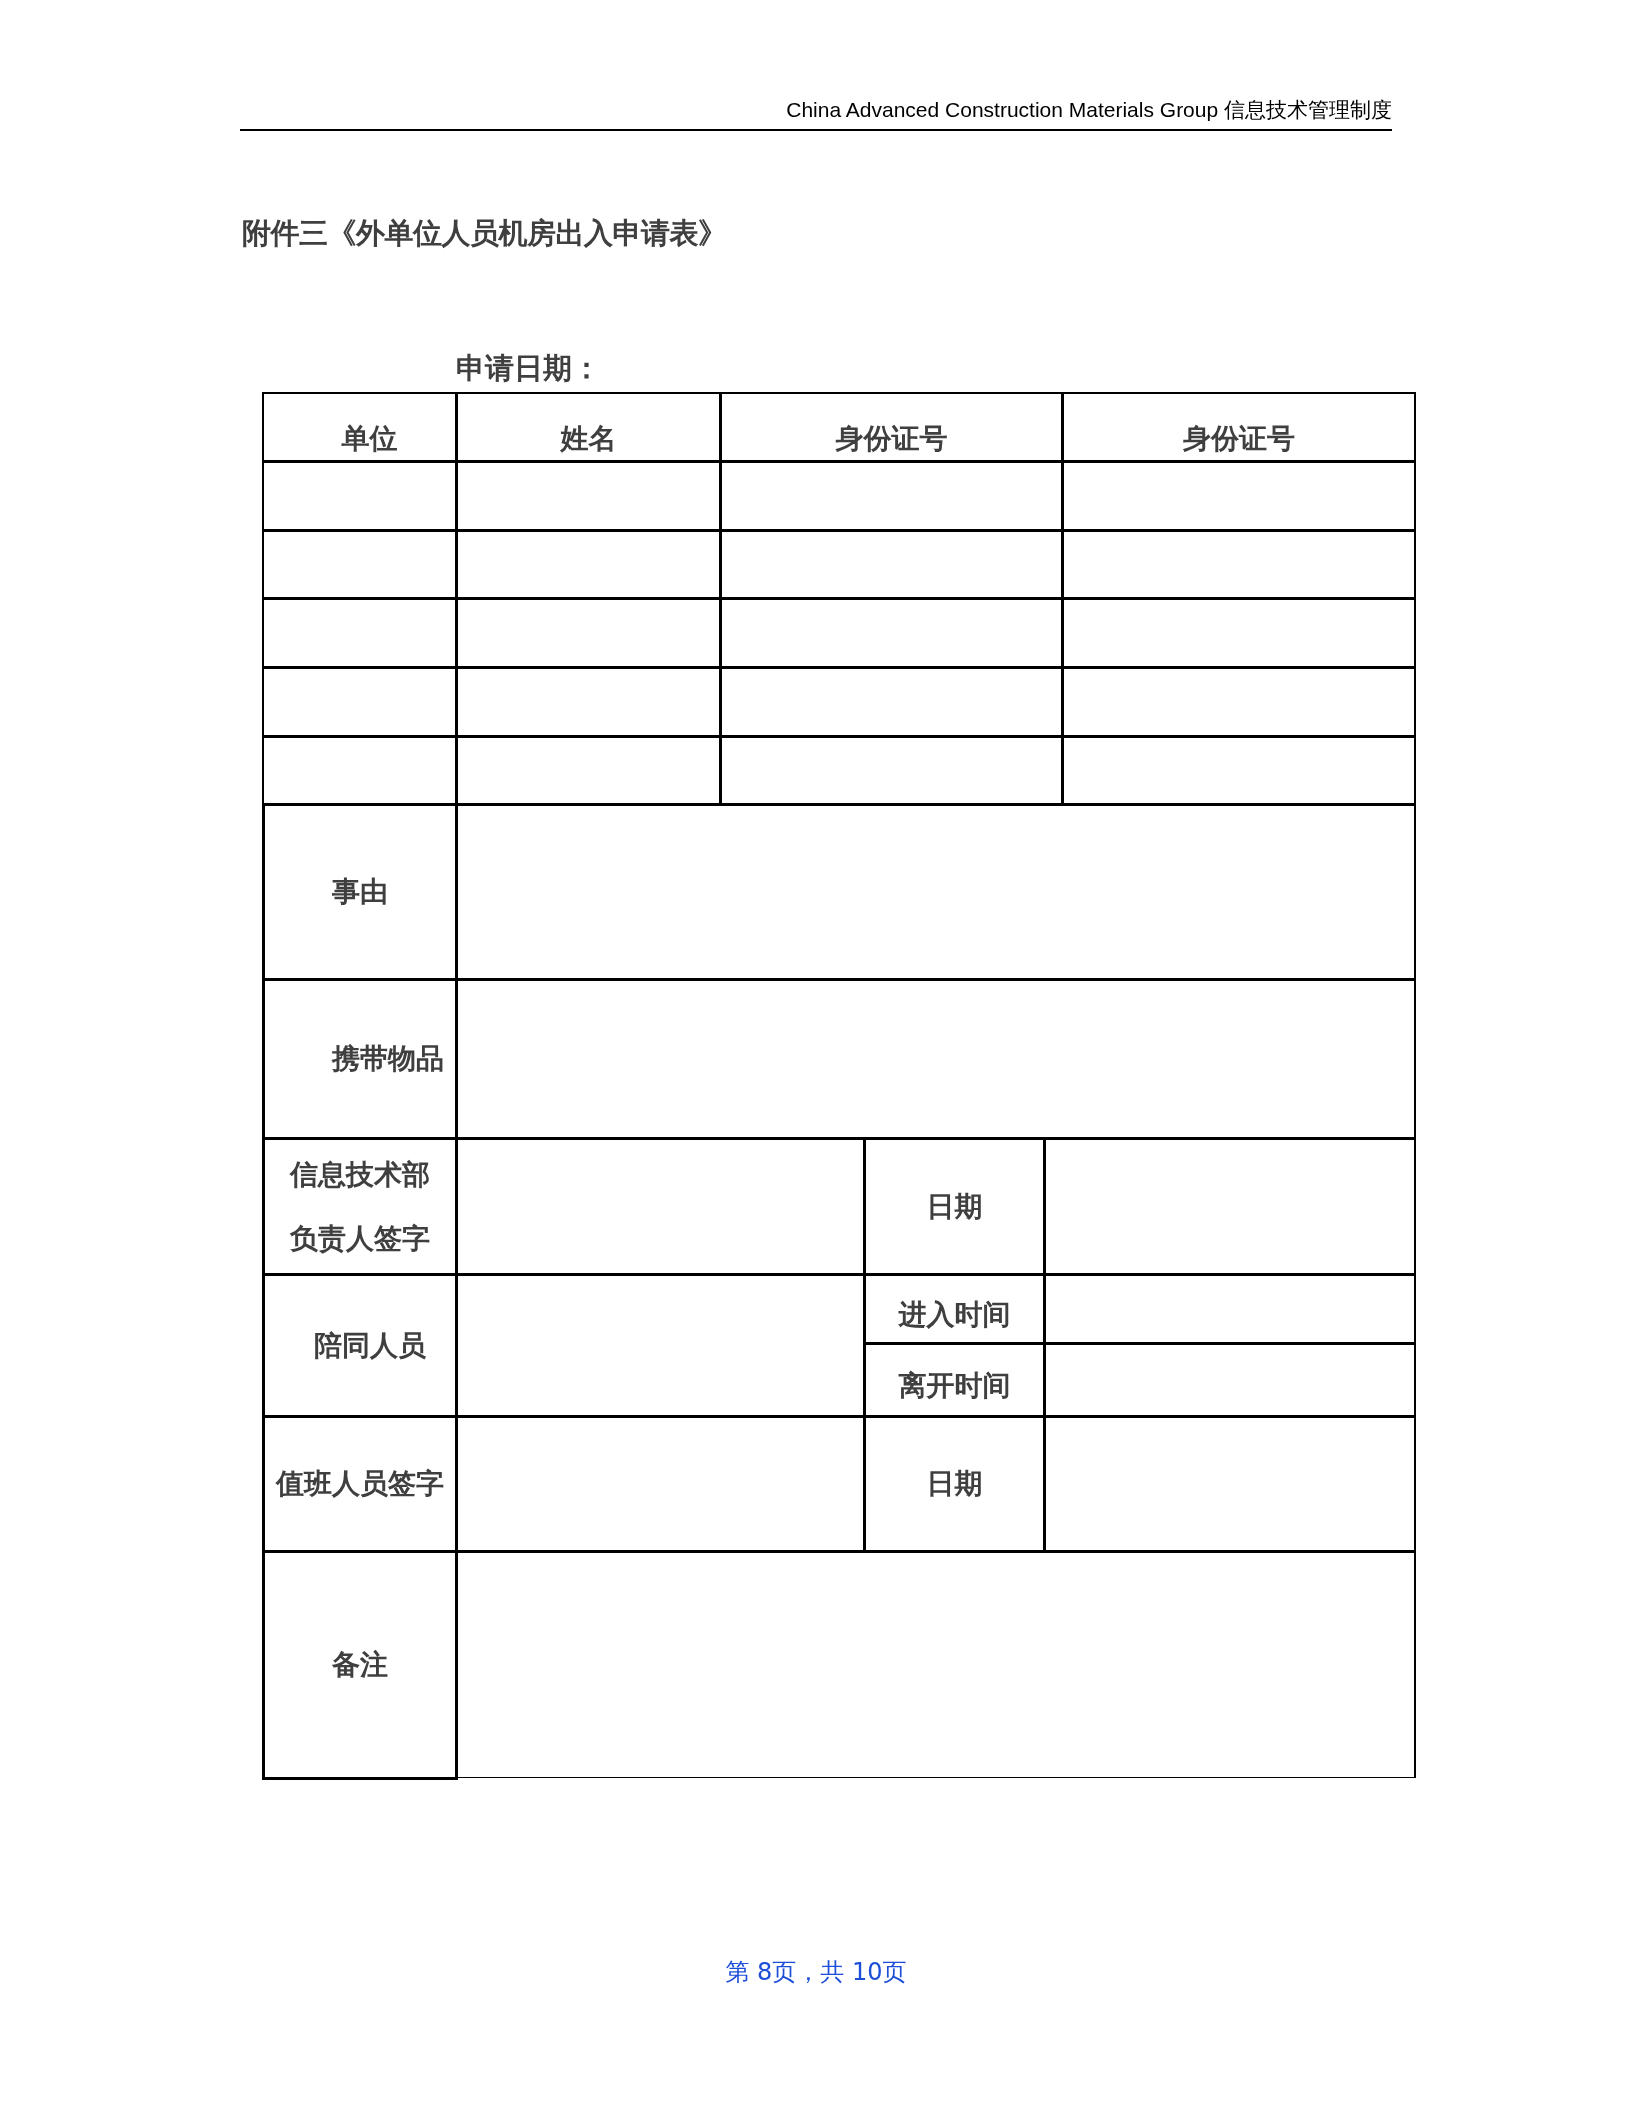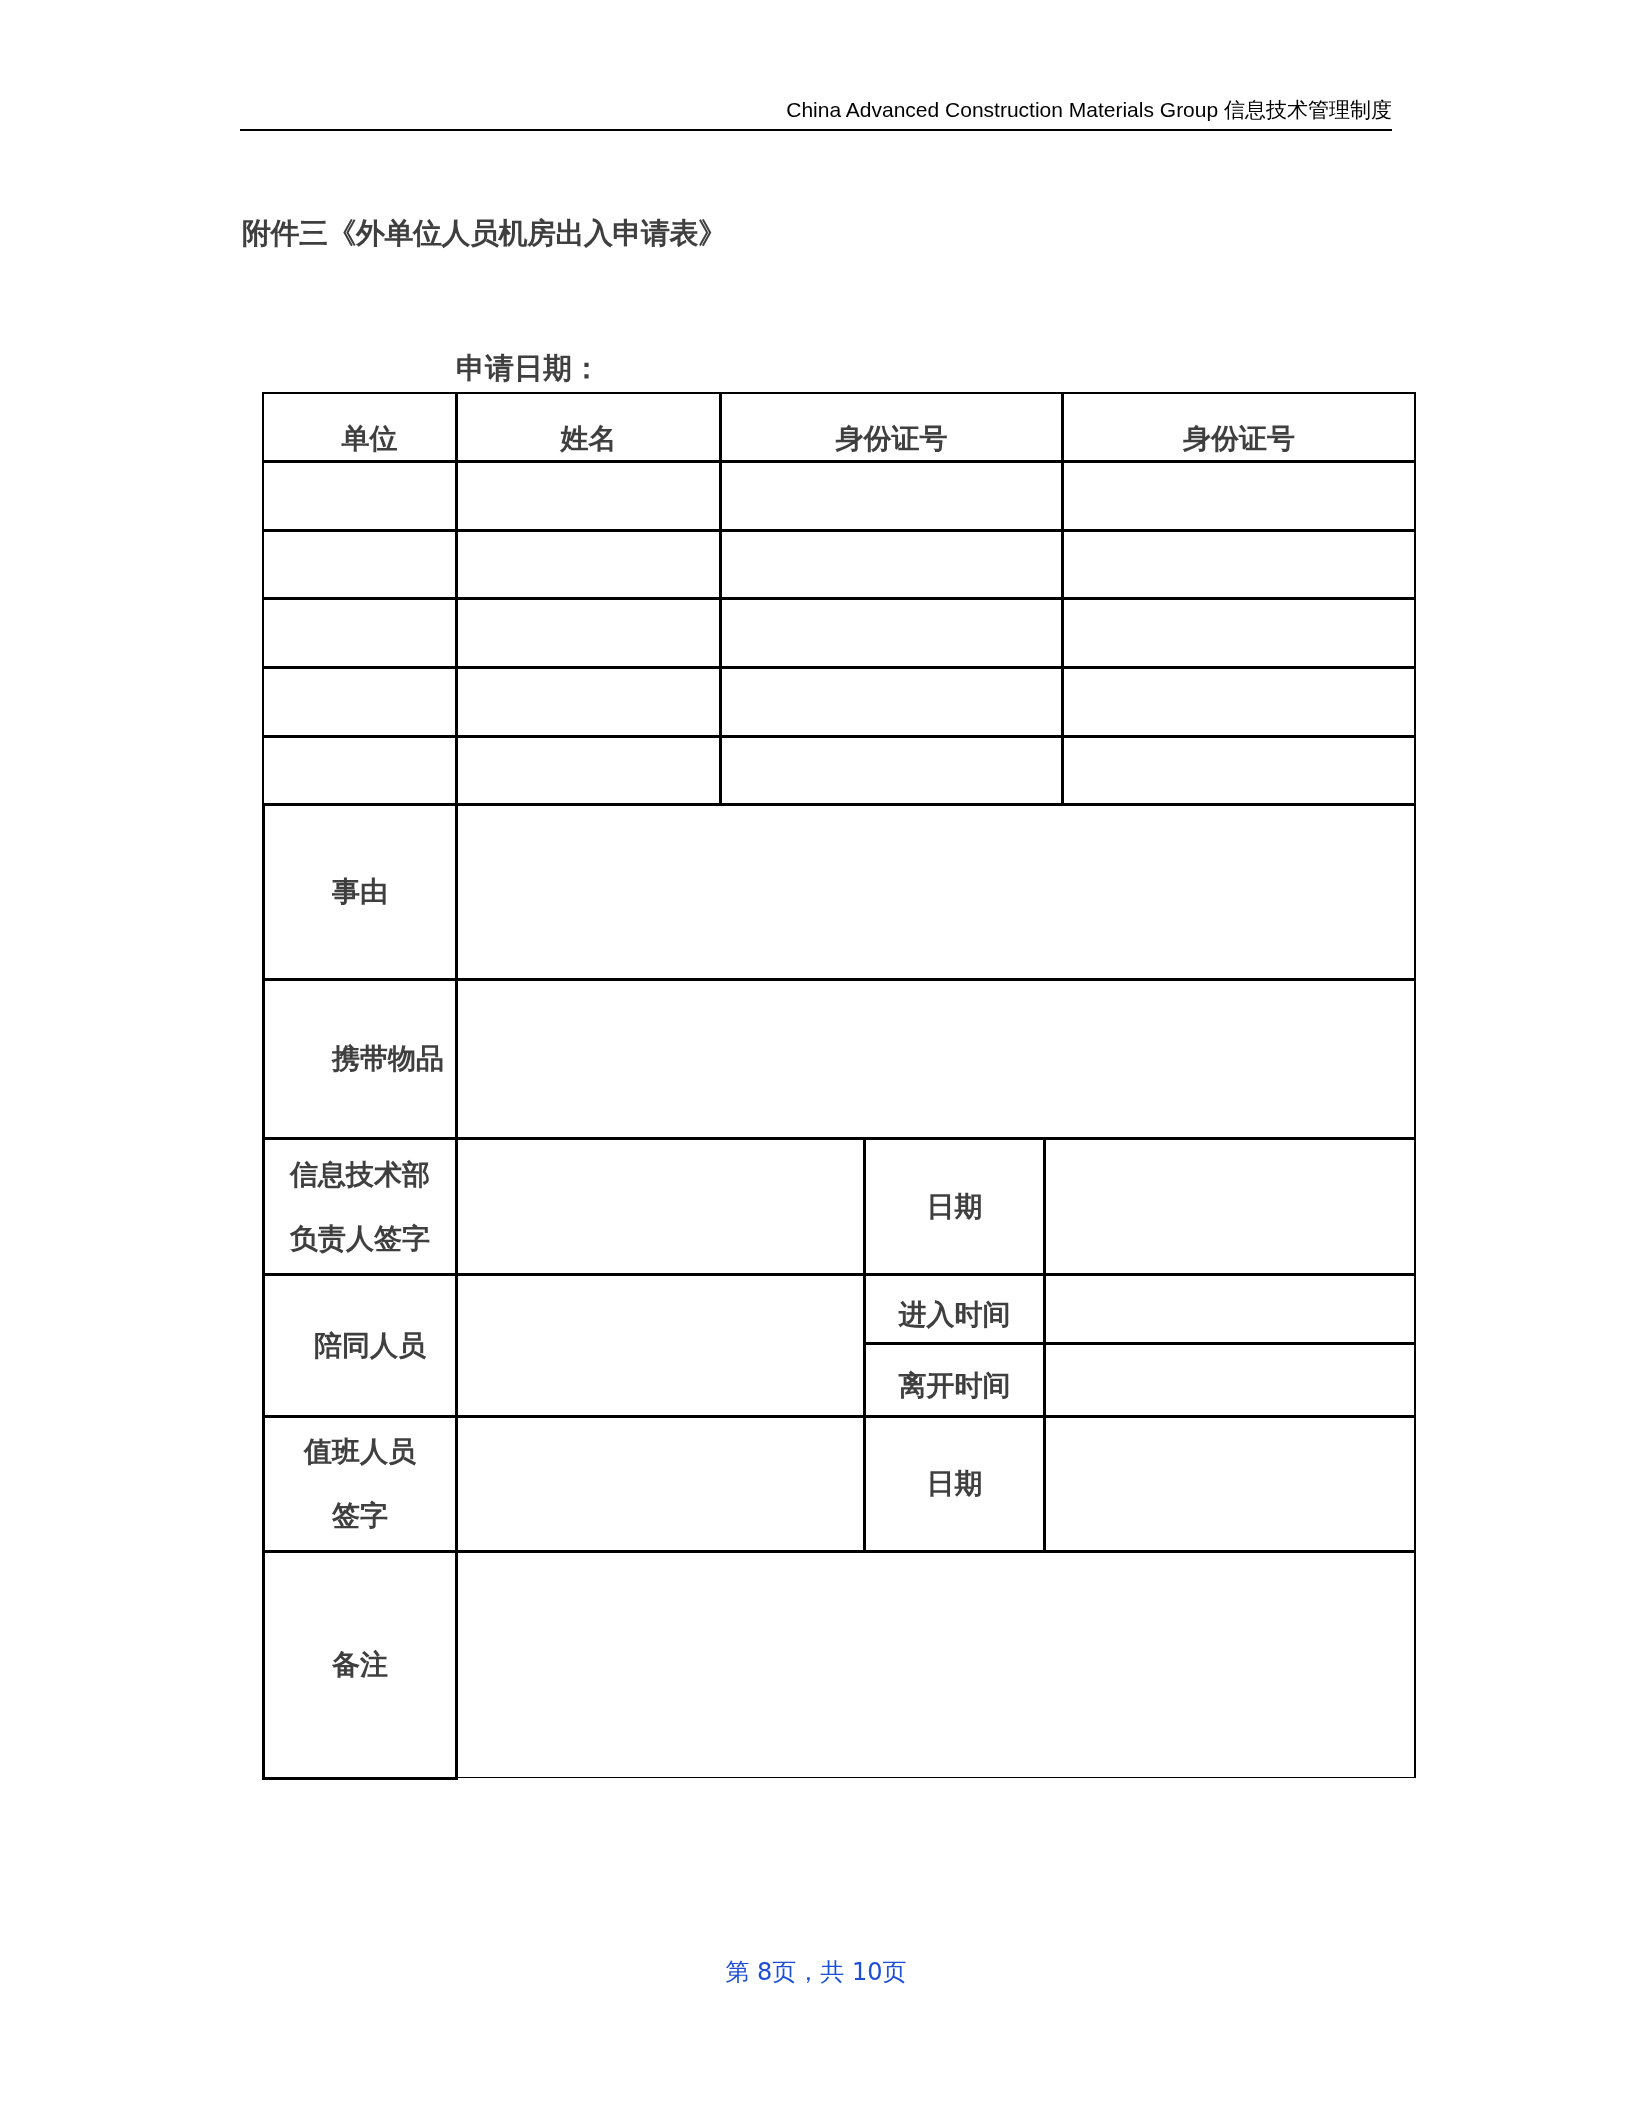--- a/index.html
+++ b/index.html
@@ -134,21 +134,21 @@
   <div class="field" style="left:458px;top:1276px;width:405px;height:139px;"></div>
   <div class="cell" style="left:866px;top:1276px;width:177px;height:66px;">
     <span class="lbl" style="padding-top:12px;line-height:40px;">进入时间</span>
   </div>
   <div class="field" style="left:1046px;top:1276px;width:368px;height:66px;"></div>
   <div class="cell" style="left:866px;top:1345px;width:177px;height:70px;">
     <span class="lbl" style="padding-top:12px;line-height:40px;">离开时间</span>
   </div>
   <div class="field" style="left:1046px;top:1345px;width:368px;height:70px;"></div>
 
-  <div class="cell" style="left:265px;top:1418px;width:190px;height:132px;flex-direction:column;">
+  <div class="cell" style="left:265px;top:1418px;width:190px;height:132px;flex-direction:row;">
     <span class="lbl" style="line-height:64px;">值班人员</span>
     <span class="lbl" style="line-height:64px;">签字</span>
   </div>
   <div class="field" style="left:458px;top:1418px;width:405px;height:132px;"></div>
   <div class="cell" style="left:866px;top:1418px;width:177px;height:132px;">
     <span class="lbl">日期</span>
   </div>
   <div class="field" style="left:1046px;top:1418px;width:368px;height:132px;"></div>
 
   <div class="cell" style="left:265px;top:1553px;width:190px;height:224px;">

